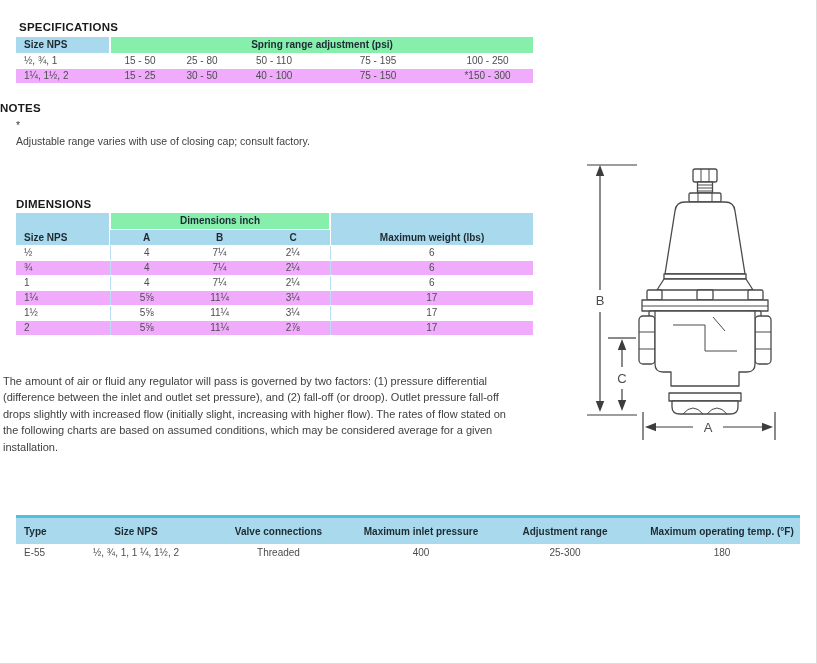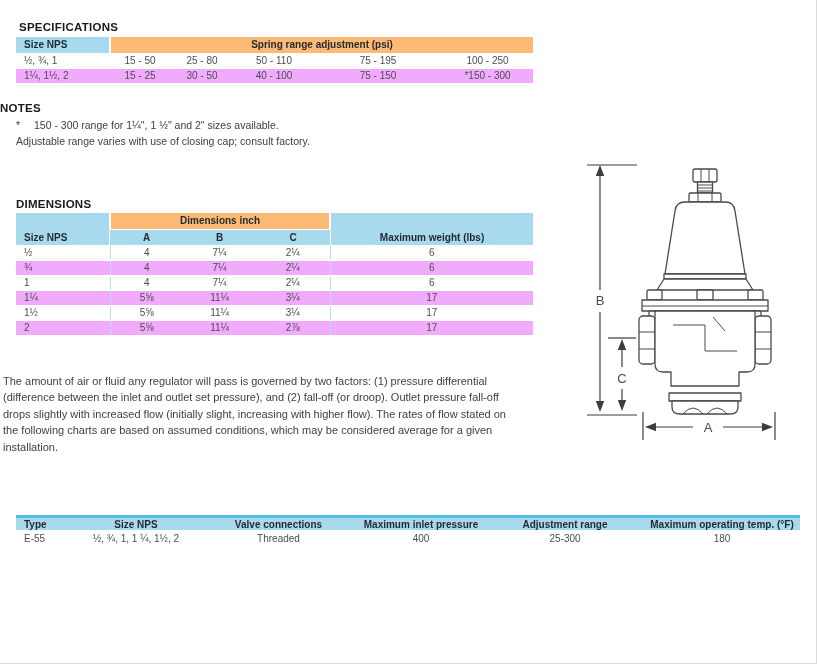--- a/index.html
+++ b/index.html
@@ -10,21 +10,21 @@
     border-right:1px solid #dcdcdc; border-bottom:1px solid #dcdcdc;
   }
   .sec-heading {
     position:absolute; font-size:11.5px; font-weight:bold; color:#1a1a1a; letter-spacing:.25px;
   }
   table { border-collapse:collapse; position:absolute; table-layout:fixed; }
   th,td { padding:0; font-size:10px; white-space:nowrap; overflow:hidden; border-bottom:1px solid #fff; }
   th { font-weight:bold; color:#1e2a33; text-align:center; }
   td { color:#4d4d4f; text-align:center; height:15px; }
   .lt { background:#a9d9ec; }
-  .cy { background:#fdba74; }
+  .cy { background:#86efac; }
   .alt td { background:#f0abfc; }
   .la { text-align:left; padding-left:8px; }
   .vb { vertical-align:bottom; padding-bottom:2px; }
   .vsep { border-left:1px solid #b9dff0; }
   .gap-l { border-left:2px solid #fff;margin-top:30px; }
   .gap-r { border-right:2px solid #fff; }
 
   .spec-table { left:16px; top:37px; width:517px; }
   .spec-table th { height:16px; }
 
@@ -34,21 +34,21 @@
 
   .dims-table { left:16px; top:213px; width:517px; }
   .dims-table th { height:16px; }
 
   .body-text {
     position:absolute; left:3px; top:373px; width:514px;
     font-size:11px; line-height:16.4px; color:#414042; margin:0;
   }
 
   .summary-table { left:16px; top:515px; width:784px; border-top:3px solid #53bde2; }
-  .summary-table th { height:14px; background:#a9d9ec; }
+  .summary-table th { height:28px; background:#a9d9ec; }
   .summary-table td { height:16px; }
 
   .diagram { position:absolute; left:585px; top:155px; }
   .diagram text { font-size:13px; fill:#4d4d4f; font-family:"Liberation Sans","DejaVu Sans",sans-serif; }
 </style>
 </head>
 <body>
 
 <div class="page">
 
@@ -86,21 +86,20 @@
         <td>75 - 150</td>
         <td>*150 - 300</td>
       </tr>
     </tbody>
   </table>
 
   <div class="sec-heading" style="left:0; top:102px;">NOTES</div>
   <div class="notes">
     <div class="note-line">
       <span class="note-marker">*</span>
-      <span>150 - 300 range for 1¼", 1 ½" and 2" sizes available.</span>
     </div>
     <div class="note-line">
       <span>Adjustable range varies with use of closing cap; consult factory.</span>
     </div>
   </div>
 
   <div class="sec-heading" style="left:16px; top:198px;">DIMENSIONS</div>
 
   <table class="dims-table">
     <colgroup>

